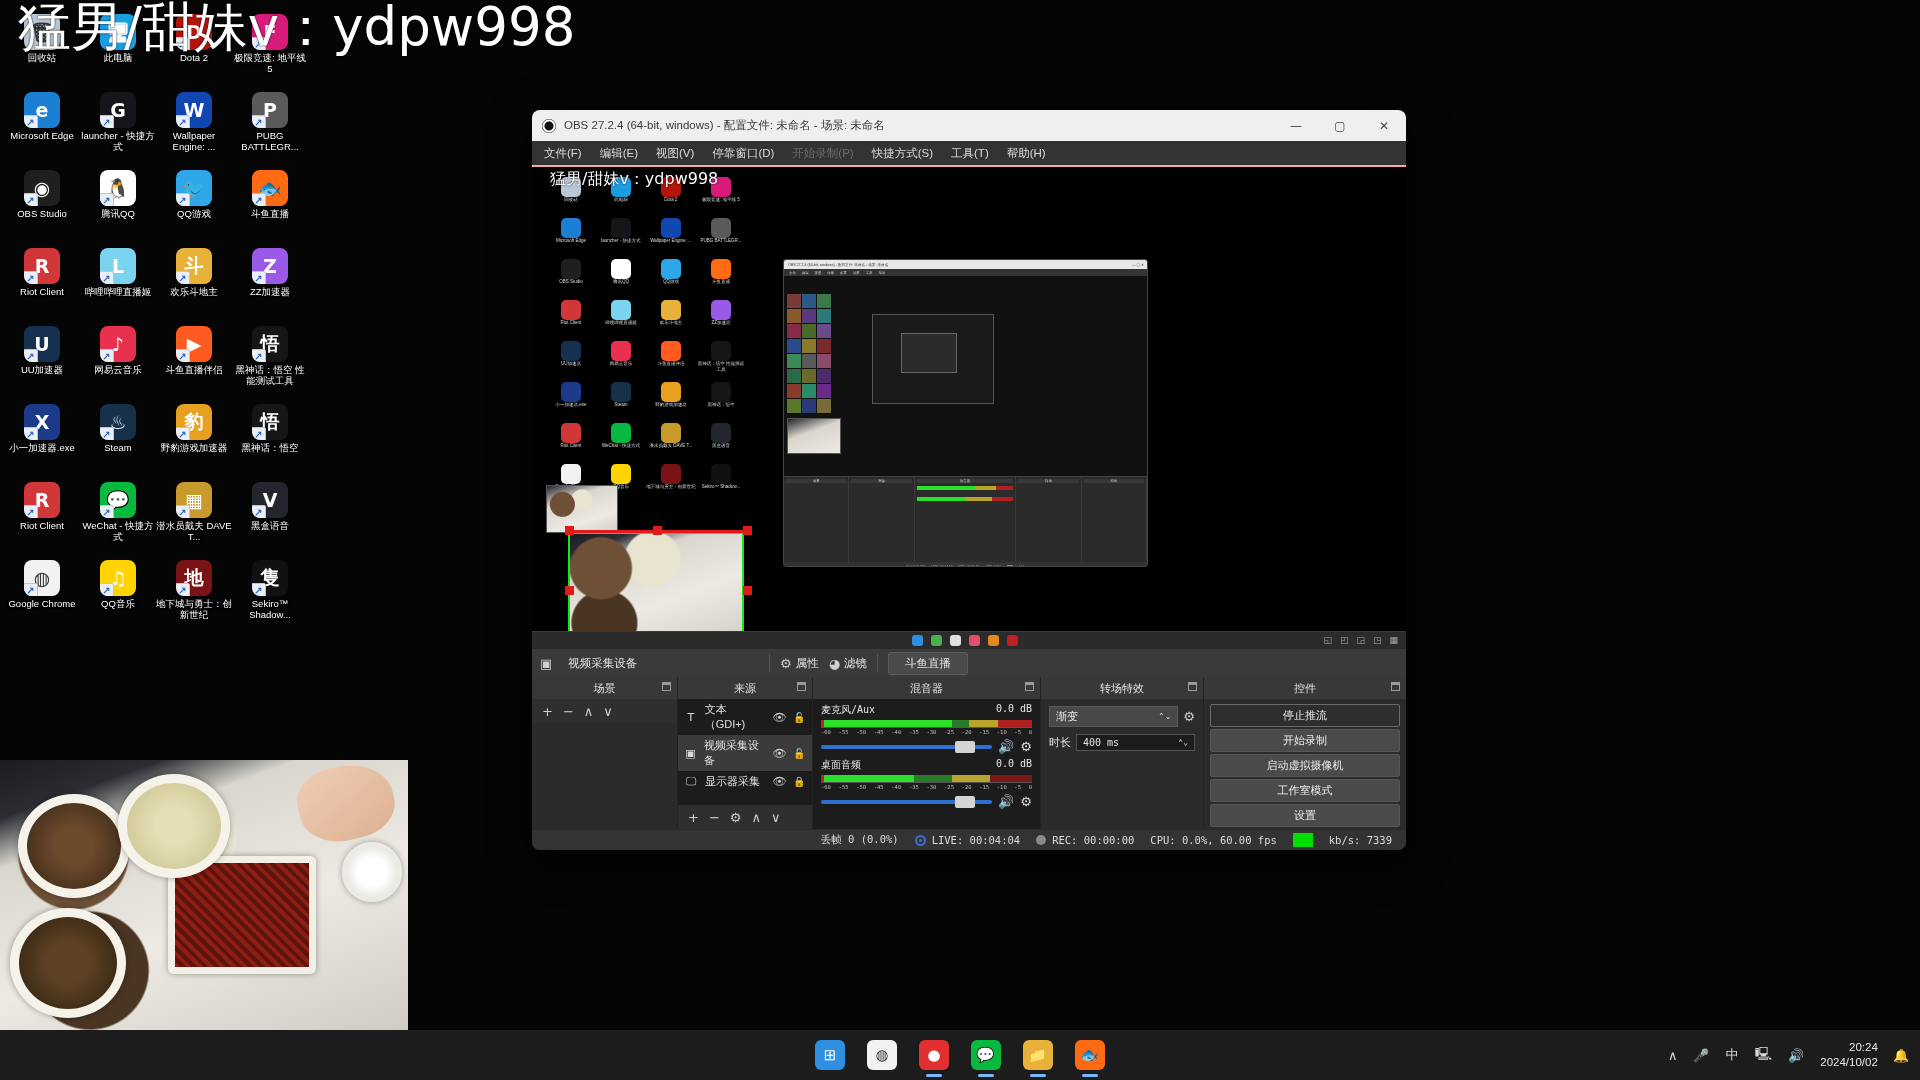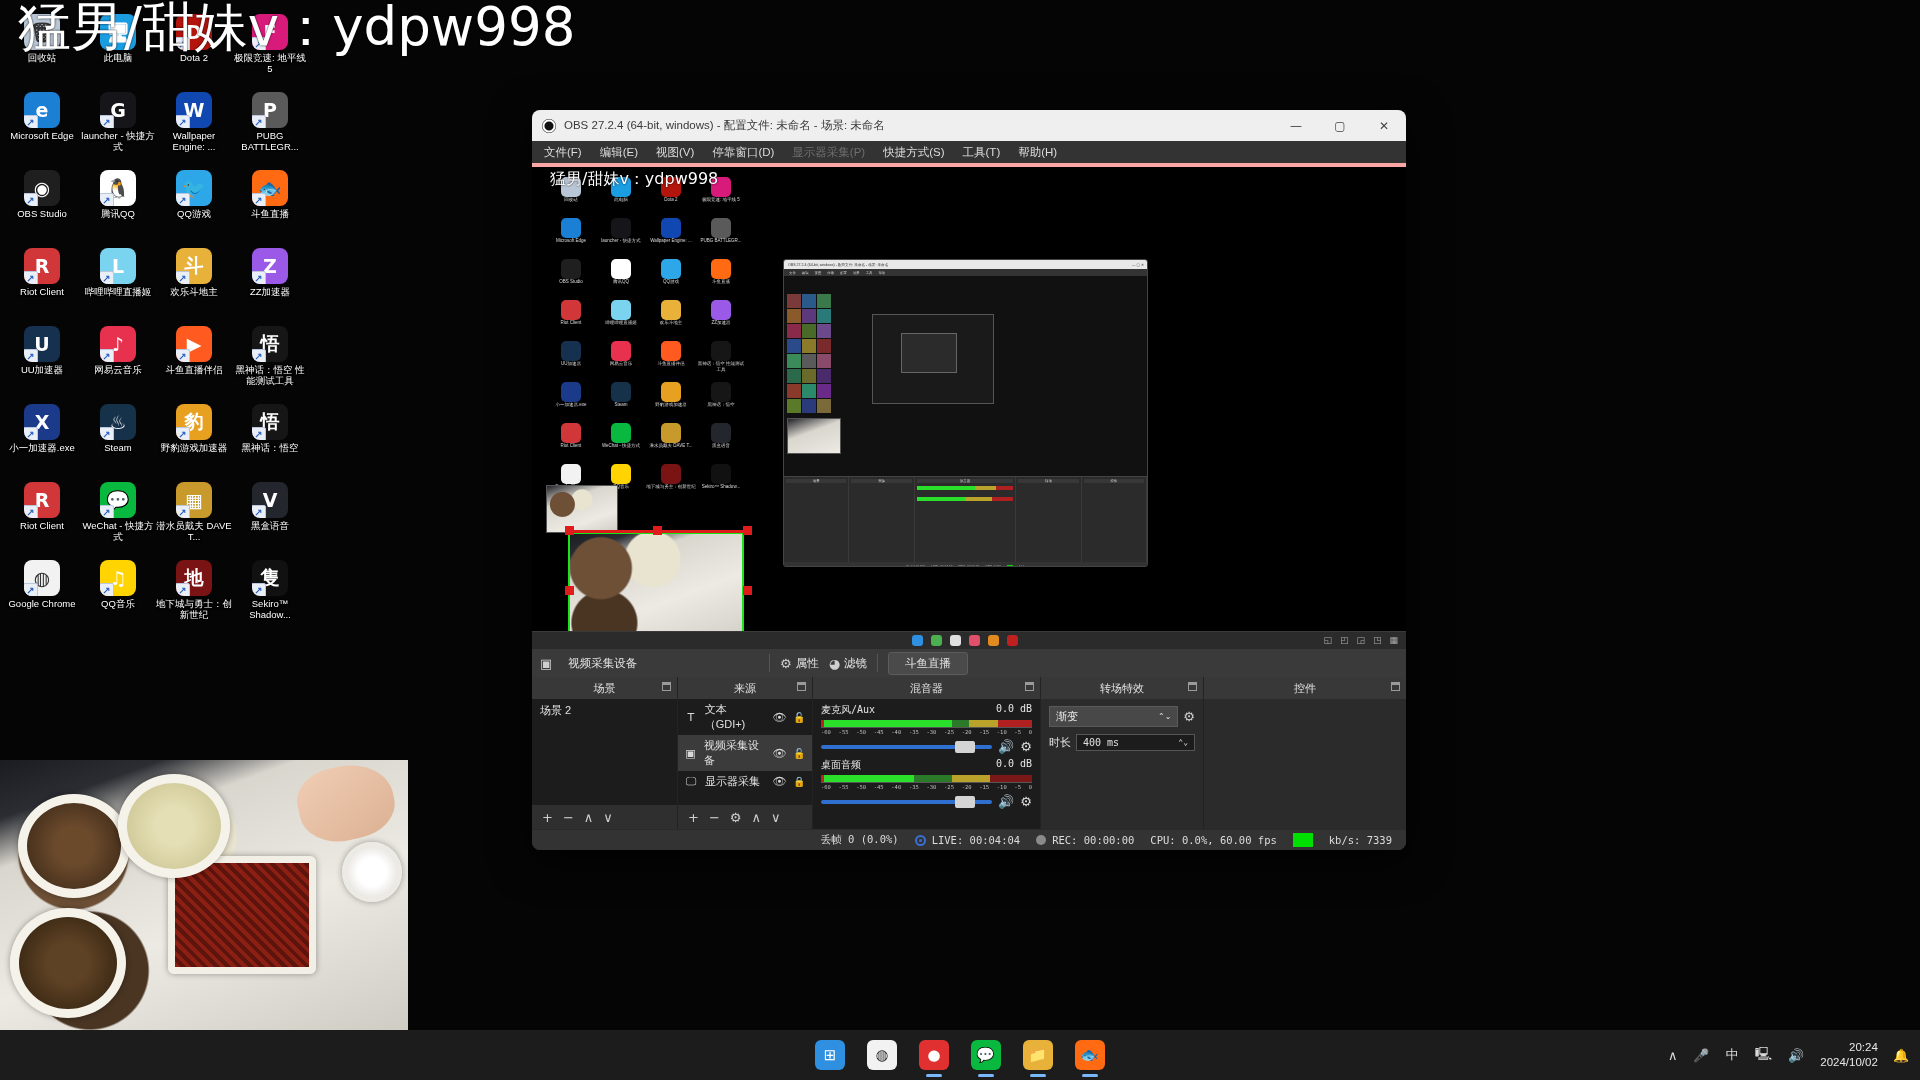--- a/index.html
+++ b/index.html
@@ -99,21 +99,21 @@
     background:radial-gradient(circle at 50% 50%, #111 0 4px, #fff 5px 6px, #111 7px);
     margin-right:8px; flex:0 0 auto;
   }
   .obs-title{ font-size:11.5px; color:#3a3a3a; flex:1 1 auto;
      font-family:"Liberation Sans",sans-serif; }
   .winbtn{ width:44px;height:31px; display:flex;align-items:center;justify-content:center;
      font-size:12px;color:#444; font-family:"DejaVu Sans",sans-serif;}
 
   .obs-menubar{
     height:26px; background:#333333; display:flex; align-items:center;
-    padding-left:12px; gap:18px; flex:0 0 auto; border-bottom:4px solid #fca5a5;
+    padding-left:12px; gap:18px; flex:0 0 auto; border-bottom:2px solid #fca5a5;
   }
   .menu-item{ font-size:11.5px; color:#dcdcdc; white-space:nowrap;
      font-family:"Liberation Sans",sans-serif;}
   .menu-item.disabled{ color:#6e6e6e; }
 
   .obs-preview{
     position:relative; flex:1 1 auto; background:#1e1e1e;
     display:flex; align-items:center; justify-content:center; overflow:hidden;
   }
   .preview-canvas{
@@ -450,21 +450,21 @@
       <div class="winbtn">—</div>
       <div class="winbtn">▢</div>
       <div class="winbtn close">✕</div>
     </div>
 
     <div class="obs-menubar" id="obs-menubar">
         <span class="menu-item">文件(F)</span>
         <span class="menu-item">编辑(E)</span>
         <span class="menu-item">视图(V)</span>
         <span class="menu-item">停靠窗口(D)</span>
-        <span class="menu-item disabled">显示器采集(P)</span>
+        <span class="menu-item disabled">开始录制(P)</span>
         <span class="menu-item">快捷方式(S)</span>
         <span class="menu-item">工具(T)</span>
         <span class="menu-item">帮助(H)</span>
       </div>
 
     <div class="obs-preview">
       <div class="preview-canvas">
 
         <div class="nest" id="nest-grid">
             <div class="ni">
@@ -728,23 +728,20 @@
       <div style="width:420px"></div>
     </div>
 
     <div class="obs-docks">
 
       <div class="dock" style="width:146px">
         <div class="dock-head">
           <span class="dock-title">场景</span>
           <span class="dock-float"></span>
         </div>
-        <div class="dock-body" id="scene-list">
-            <div class="scene-row">场景 2</div>
-          </div>
         <div class="dock-foot" id="scene-tools">
             <span class="tool-ico">+</span>
             <span class="tool-ico">−</span>
             <span class="tool-ico">∧</span>
             <span class="tool-ico">∨</span>
           </div>
       </div>
 
       <div class="dock" style="width:135px">
         <div class="dock-head">
@@ -873,20 +870,29 @@
               </div>
             </div>
           </div>
         </div>
       </div>
 
       <div class="dock" style="width:202px;border-right:none">
         <div class="dock-head">
           <span class="dock-title">控件</span>
           <span class="dock-float"></span>
+        </div>
+        <div class="dock-body" style="background:#2b2b2b">
+          <div class="ctrl-wrap" id="ctrl-buttons">
+              <div class="ctrl-btn active">停止推流</div>
+              <div class="ctrl-btn">开始录制</div>
+              <div class="ctrl-btn">启动虚拟摄像机</div>
+              <div class="ctrl-btn">工作室模式</div>
+              <div class="ctrl-btn">设置</div>
+            </div>
         </div>
       </div>
     </div>
 
     <div class="obs-status">
       <span>丢帧 0 (0.0%)</span>
       <span style="display:flex;align-items:center;gap:6px;">
         <span class="st-live-dot"></span>
         <span>LIVE: 00:04:04</span>
       </span>

